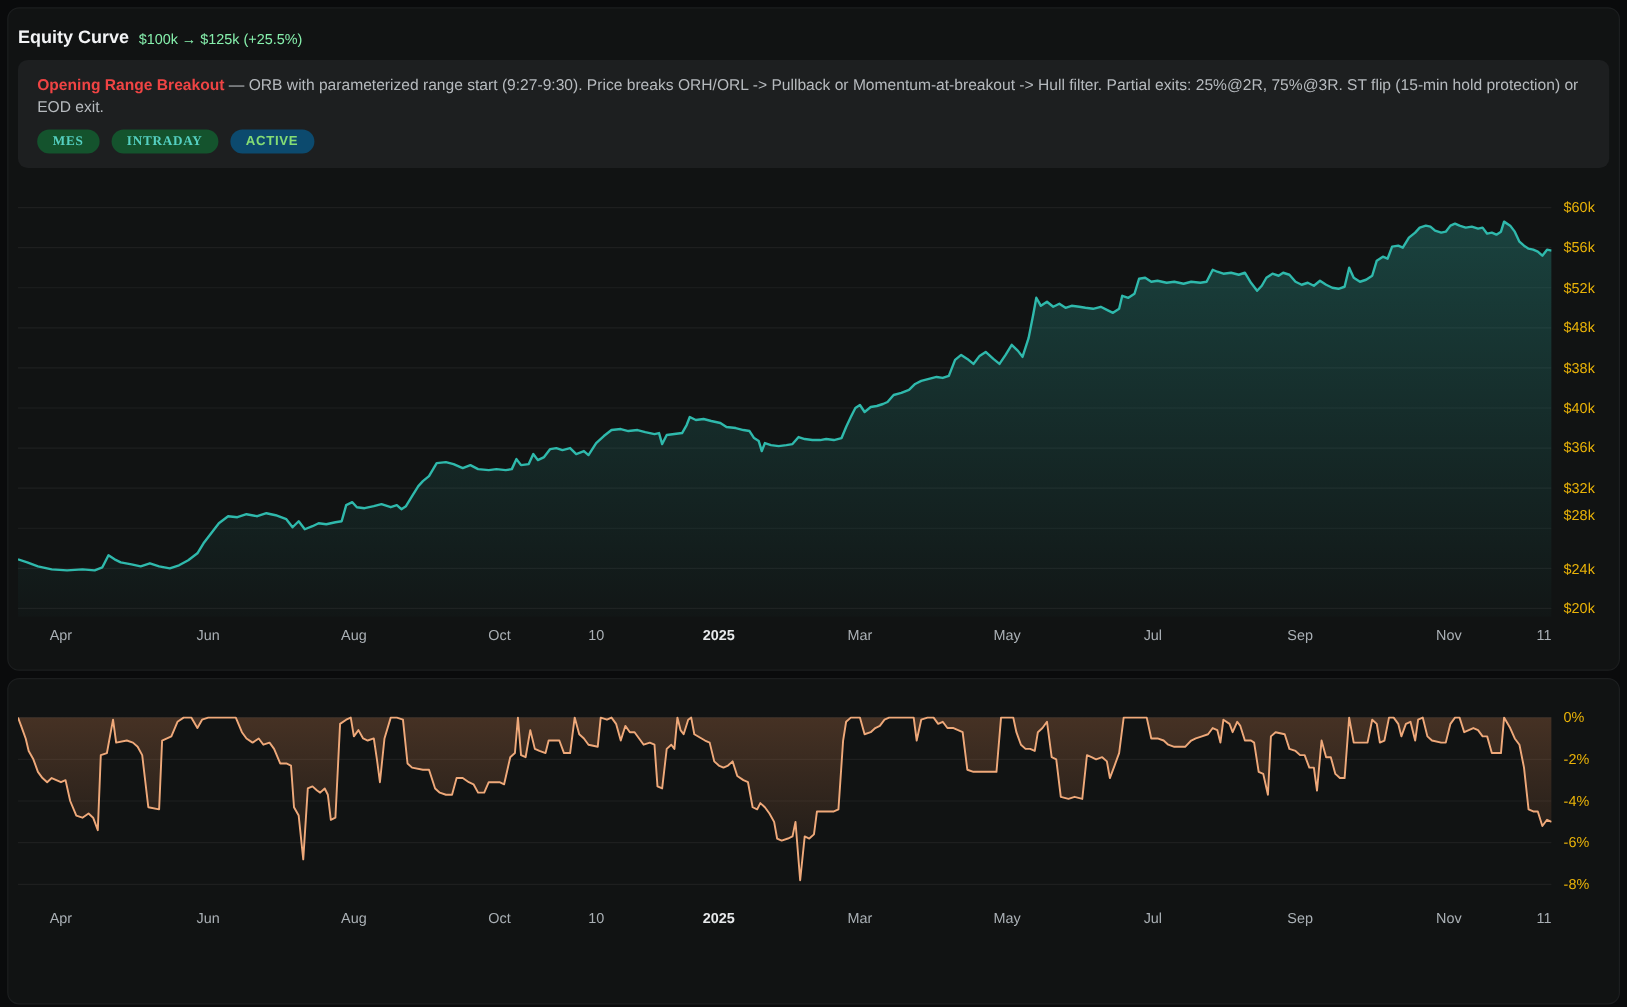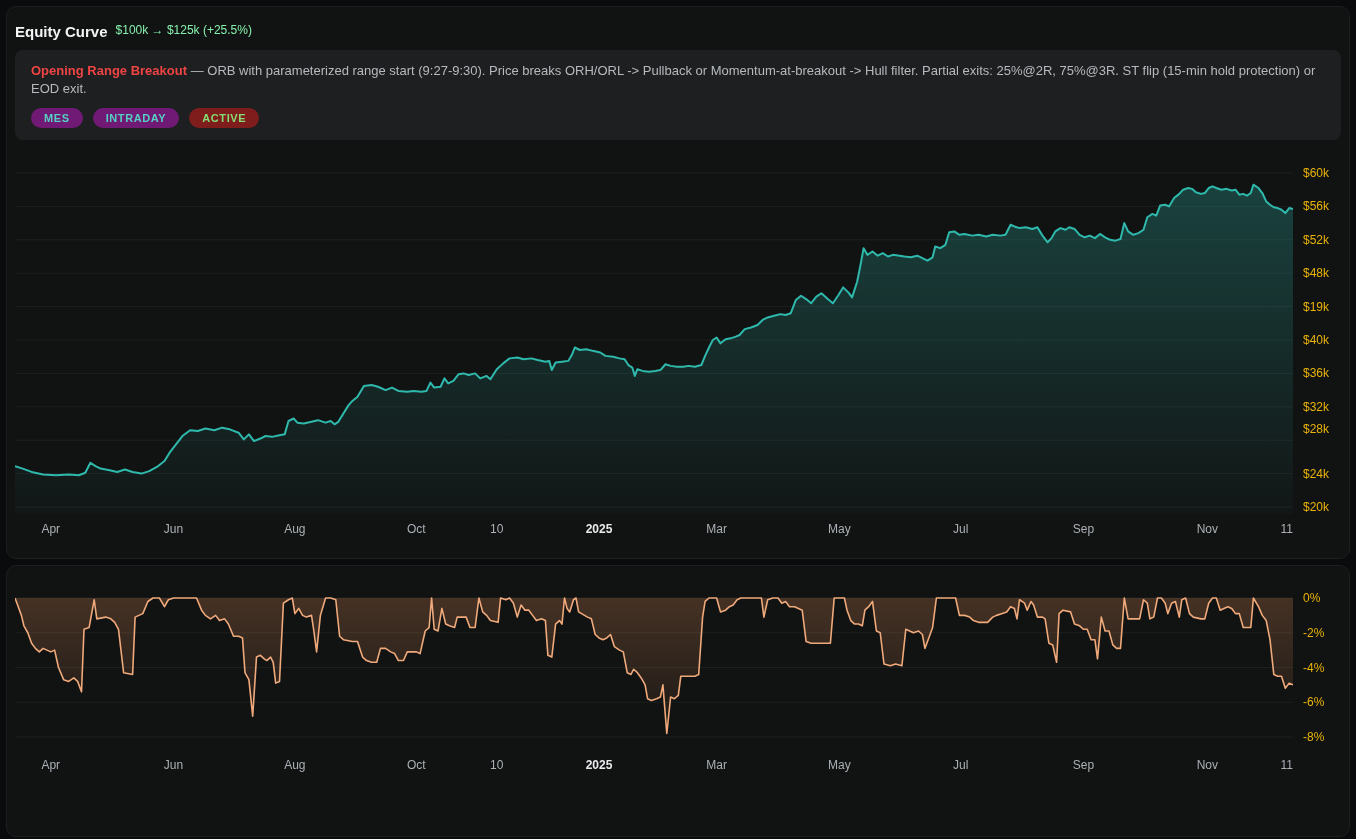--- a/index.html
+++ b/index.html
@@ -9,38 +9,38 @@
     font-family:"Liberation Sans", sans-serif;
     color:#e5e7eb;
     -webkit-font-smoothing:antialiased;
   }
   .panel {
     background:#111313;
     border:1px solid #1c1e1f;
     border-radius:10px;
     margin:6px;
   }
-  .panel-head { padding:16px 8px 0 8px; display:flex; align-items:flex-start; gap:8px; }
+  .panel-head { padding:16px 8px 0 8px; display:flex; align-items:flex-end; gap:8px; }
   .panel-title { font-size:15px; font-weight:bold; color:#f3f4f6; }
   .panel-sub { font-size:12px; color:#86efac; }
   .strategy-bar {
     margin:10px 8px 0 8px;
     background:#1d1f20;
     border-radius:8px;
     padding:12px 16px;
   }
   .strategy-line { font-size:13px; color:#b6babe; line-height:18px; }
   .strategy-name { font-weight:bold; color:#ef4444; }
   .badges { display:flex; gap:10px; margin-top:10px; }
   .badge {
     font-size:11px; font-weight:bold; letter-spacing:.6px;
     padding:4px 13px; border-radius:999px;
   }
-  .badge.teal { background:#701a75; color:#55d0c1; }
-  .badge.green { background:#7f1d1d; color:#85dd74; }
+  .badge.teal { background:#14532d; color:#55d0c1;font-family:Liberation Serif, serif; }
+  .badge.green { background:#0c4a6e; color:#85dd74; }
   .chart-row { display:flex; align-items:stretch; margin-left:8px; }
   .plot { position:relative; flex:1; }
   .plot svg { display:block; }
   .ygutter { position:relative; width:56px; }
   .ylabel {
     position:absolute; left:10px; transform:translateY(-50%);
     font-size:12px; color:#eab308; white-space:nowrap;
   }
   .xaxis { position:relative; height:26px; margin:4px 56px 0 8px; }
   .xlabel {
@@ -95,21 +95,21 @@
             <line x1="0" x2="1278" y1="347" y2="347" stroke="rgba(255,255,255,0.055)"></line>
             <path d="M0.0,306.09L7.7,308.59L16.6,311.93L28.1,314.44L40.9,315.27L53.7,314.44L63.9,315.27L70.3,312.76L75.4,302.75L80.5,306.09L85.6,308.59L94.6,310.26L102.2,311.93L109.9,309.43L117.6,311.93L126.5,313.60L134.2,311.10L141.9,306.92L149.5,301.07L154.6,292.73L161.0,284.38L167.4,276.02L175.1,270.18L182.8,271.01L190.4,268.51L199.4,270.18L207.0,267.67L214.7,269.34L223.6,272.69L228.8,279.37L233.9,274.36L239.0,281.04L245.4,278.53L250.5,276.02L256.9,276.86L264.5,275.19L269.7,274.36L273.5,261.00L278.6,258.49L282.4,262.66L288.8,263.50L296.5,261.83L302.9,260.16L310.6,262.66L315.7,261.00L319.5,264.34L323.3,261.83L328.4,253.48L333.6,245.13L337.4,240.95L342.5,236.78L348.9,225.92L356.6,225.09L363.0,226.76L370.6,230.10L377.0,227.60L383.4,230.94L392.3,231.77L398.7,230.94L406.4,231.77L411.5,230.94L415.4,222.59L419.2,227.60L425.6,226.76L429.4,218.41L433.2,223.42L438.4,220.91L443.5,214.24L448.6,213.40L453.7,215.07L460.1,213.40L465.2,218.41L471.6,215.90L475.4,219.25L481.8,209.22L488.2,203.38L494.6,198.37L502.3,197.53L508.6,199.20L516.3,198.37L522.7,200.04L530.4,201.71L534.2,200.88L536.8,210.06L540.6,202.55L547.0,201.71L553.4,200.88L557.2,194.20L559.8,187.51L564.9,190.02L571.3,189.19L577.7,190.85L585.3,192.53L590.4,195.87L598.1,196.70L604.5,198.37L609.6,199.20L613.4,205.05L617.3,207.55L619.8,215.90L622.4,209.22L627.5,210.90L633.9,211.73L640.3,210.90L645.4,210.06L650.5,204.22L655.6,205.88L662.0,206.72L668.4,206.72L673.5,205.88L679.9,206.72L686.3,205.05L690.1,195.87L694.0,187.51L697.8,180.00L701.6,177.50L705.5,183.34L710.6,179.16L715.7,178.33L720.8,176.66L724.6,174.99L729.7,169.15L736.1,167.47L742.5,164.97L747.6,159.96L752.7,157.45L759.1,155.79L765.5,154.12L770.6,154.95L775.7,153.28L780.9,139.92L786.0,135.75L791.1,139.09L796.2,143.26L801.3,136.58L806.4,133.24L812.8,139.09L817.9,143.26L823.0,135.75L828.1,127.40L833.3,132.40L837.1,137.41L842.2,121.55L846.0,102.35L848.6,88.15L852.4,94.83L857.5,91.49L862.7,95.66L867.8,93.16L872.9,96.50L878.0,94.83L884.4,95.66L889.5,96.50L895.9,97.34L902.3,95.66L907.4,98.17L912.5,100.67L917.6,97.34L920.2,86.48L925.3,88.15L930.4,84.81L934.2,72.29L939.3,71.45L944.4,74.79L949.6,73.95L957.2,75.63L963.6,74.79L971.3,76.46L977.7,74.79L985.3,75.63L990.5,74.79L995.6,64.77L999.4,66.44L1004.5,68.11L1010.9,67.28L1017.3,68.95L1022.4,67.28L1027.5,75.63L1032.6,82.30L1036.5,78.13L1040.3,71.45L1045.4,68.11L1050.5,69.78L1054.3,67.28L1059.5,68.95L1064.6,74.79L1069.7,77.30L1074.8,75.63L1079.9,78.13L1085.0,73.95L1090.1,77.30L1095.2,79.80L1100.4,80.64L1105.5,78.96L1109.3,63.10L1113.1,71.45L1118.3,74.79L1123.4,73.12L1128.5,69.78L1132.3,57.25L1137.4,53.91L1141.3,55.59L1145.1,45.56L1150.2,44.73L1154.0,46.40L1159.1,38.05L1164.3,33.88L1168.1,29.70L1173.2,28.03L1177.0,28.86L1180.9,32.20L1186.0,33.88L1189.8,33.04L1193.7,28.03L1197.5,26.36L1201.3,28.03L1206.4,29.70L1211.5,28.86L1216.7,30.54L1220.5,29.70L1224.3,34.71L1228.2,33.88L1232.0,35.55L1235.8,33.04L1238.4,24.69L1243.5,28.03L1247.3,33.04L1251.2,41.39L1255.0,44.73L1258.8,47.24L1262.7,48.07L1266.5,49.74L1270.3,53.08L1274.2,48.07L1278.0,48.90L1278.0,354L0.0,354Z" fill="url(#grad0)"></path>
             <path d="M0.0,306.09L7.7,308.59L16.6,311.93L28.1,314.44L40.9,315.27L53.7,314.44L63.9,315.27L70.3,312.76L75.4,302.75L80.5,306.09L85.6,308.59L94.6,310.26L102.2,311.93L109.9,309.43L117.6,311.93L126.5,313.60L134.2,311.10L141.9,306.92L149.5,301.07L154.6,292.73L161.0,284.38L167.4,276.02L175.1,270.18L182.8,271.01L190.4,268.51L199.4,270.18L207.0,267.67L214.7,269.34L223.6,272.69L228.8,279.37L233.9,274.36L239.0,281.04L245.4,278.53L250.5,276.02L256.9,276.86L264.5,275.19L269.7,274.36L273.5,261.00L278.6,258.49L282.4,262.66L288.8,263.50L296.5,261.83L302.9,260.16L310.6,262.66L315.7,261.00L319.5,264.34L323.3,261.83L328.4,253.48L333.6,245.13L337.4,240.95L342.5,236.78L348.9,225.92L356.6,225.09L363.0,226.76L370.6,230.10L377.0,227.60L383.4,230.94L392.3,231.77L398.7,230.94L406.4,231.77L411.5,230.94L415.4,222.59L419.2,227.60L425.6,226.76L429.4,218.41L433.2,223.42L438.4,220.91L443.5,214.24L448.6,213.40L453.7,215.07L460.1,213.40L465.2,218.41L471.6,215.90L475.4,219.25L481.8,209.22L488.2,203.38L494.6,198.37L502.3,197.53L508.6,199.20L516.3,198.37L522.7,200.04L530.4,201.71L534.2,200.88L536.8,210.06L540.6,202.55L547.0,201.71L553.4,200.88L557.2,194.20L559.8,187.51L564.9,190.02L571.3,189.19L577.7,190.85L585.3,192.53L590.4,195.87L598.1,196.70L604.5,198.37L609.6,199.20L613.4,205.05L617.3,207.55L619.8,215.90L622.4,209.22L627.5,210.90L633.9,211.73L640.3,210.90L645.4,210.06L650.5,204.22L655.6,205.88L662.0,206.72L668.4,206.72L673.5,205.88L679.9,206.72L686.3,205.05L690.1,195.87L694.0,187.51L697.8,180.00L701.6,177.50L705.5,183.34L710.6,179.16L715.7,178.33L720.8,176.66L724.6,174.99L729.7,169.15L736.1,167.47L742.5,164.97L747.6,159.96L752.7,157.45L759.1,155.79L765.5,154.12L770.6,154.95L775.7,153.28L780.9,139.92L786.0,135.75L791.1,139.09L796.2,143.26L801.3,136.58L806.4,133.24L812.8,139.09L817.9,143.26L823.0,135.75L828.1,127.40L833.3,132.40L837.1,137.41L842.2,121.55L846.0,102.35L848.6,88.15L852.4,94.83L857.5,91.49L862.7,95.66L867.8,93.16L872.9,96.50L878.0,94.83L884.4,95.66L889.5,96.50L895.9,97.34L902.3,95.66L907.4,98.17L912.5,100.67L917.6,97.34L920.2,86.48L925.3,88.15L930.4,84.81L934.2,72.29L939.3,71.45L944.4,74.79L949.6,73.95L957.2,75.63L963.6,74.79L971.3,76.46L977.7,74.79L985.3,75.63L990.5,74.79L995.6,64.77L999.4,66.44L1004.5,68.11L1010.9,67.28L1017.3,68.95L1022.4,67.28L1027.5,75.63L1032.6,82.30L1036.5,78.13L1040.3,71.45L1045.4,68.11L1050.5,69.78L1054.3,67.28L1059.5,68.95L1064.6,74.79L1069.7,77.30L1074.8,75.63L1079.9,78.13L1085.0,73.95L1090.1,77.30L1095.2,79.80L1100.4,80.64L1105.5,78.96L1109.3,63.10L1113.1,71.45L1118.3,74.79L1123.4,73.12L1128.5,69.78L1132.3,57.25L1137.4,53.91L1141.3,55.59L1145.1,45.56L1150.2,44.73L1154.0,46.40L1159.1,38.05L1164.3,33.88L1168.1,29.70L1173.2,28.03L1177.0,28.86L1180.9,32.20L1186.0,33.88L1189.8,33.04L1193.7,28.03L1197.5,26.36L1201.3,28.03L1206.4,29.70L1211.5,28.86L1216.7,30.54L1220.5,29.70L1224.3,34.71L1228.2,33.88L1232.0,35.55L1235.8,33.04L1238.4,24.69L1243.5,28.03L1247.3,33.04L1251.2,41.39L1255.0,44.73L1258.8,47.24L1262.7,48.07L1266.5,49.74L1270.3,53.08L1274.2,48.07L1278.0,48.90" fill="none" stroke="#2fb9ac" stroke-width="2" stroke-linejoin="round"></path>
           </svg>
         </div>
       <div class="ygutter" style="height: 354px;">
           <div class="ylabel" style="top: 13px;">$60k</div>
           <div class="ylabel" style="top: 46.4px;">$56k</div>
           <div class="ylabel" style="top: 79.8px;">$52k</div>
           <div class="ylabel" style="top: 113.2px;">$48k</div>
-          <div class="ylabel" style="top: 146.6px;">$19k</div>
+          <div class="ylabel" style="top: 146.6px;">$38k</div>
           <div class="ylabel" style="top: 180px;">$40k</div>
           <div class="ylabel" style="top: 213.4px;">$36k</div>
           <div class="ylabel" style="top: 246.8px;">$32k</div>
           <div class="ylabel" style="top: 269px;">$28k</div>
           <div class="ylabel" style="top: 313.6px;">$24k</div>
           <div class="ylabel" style="top: 347px;">$20k</div>
         </div>
     </div>
     <div class="xaxis">
         <span class="xlabel" style="left: 2.8%;">Apr</span>

